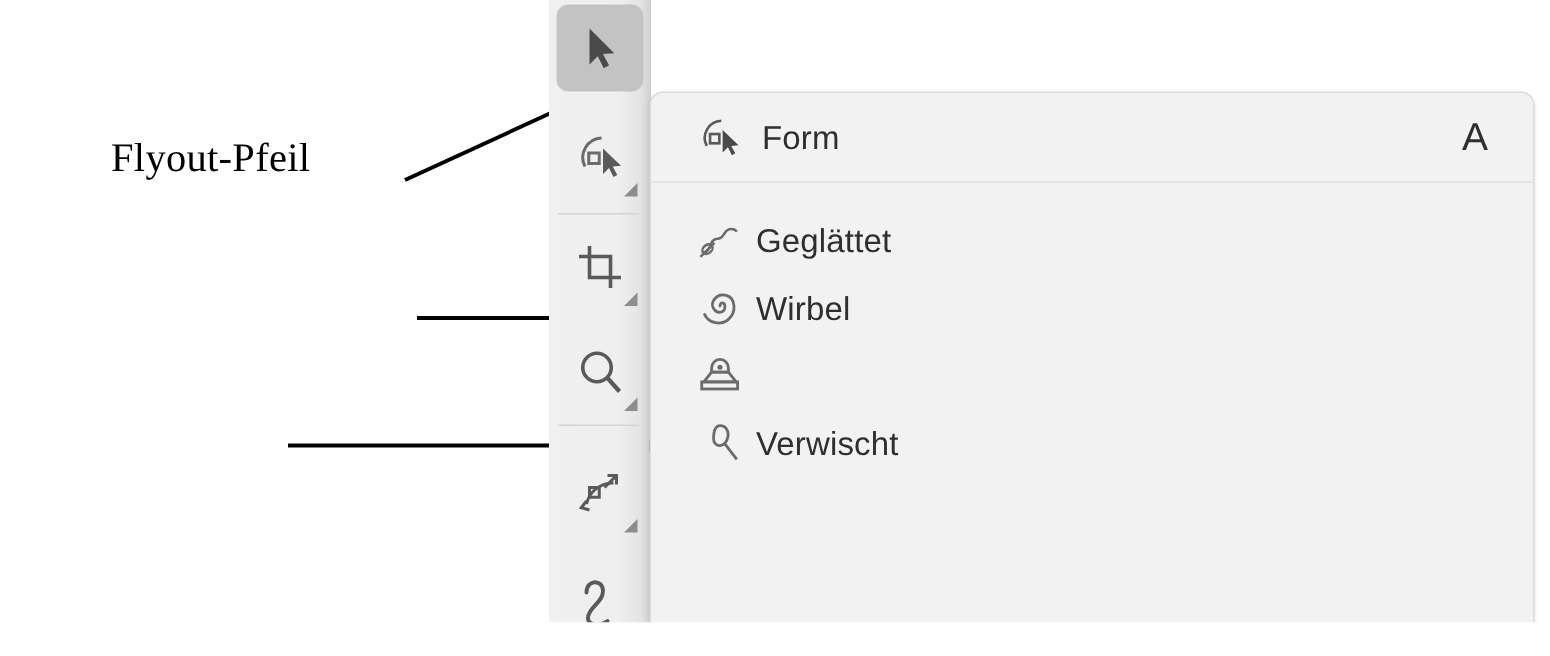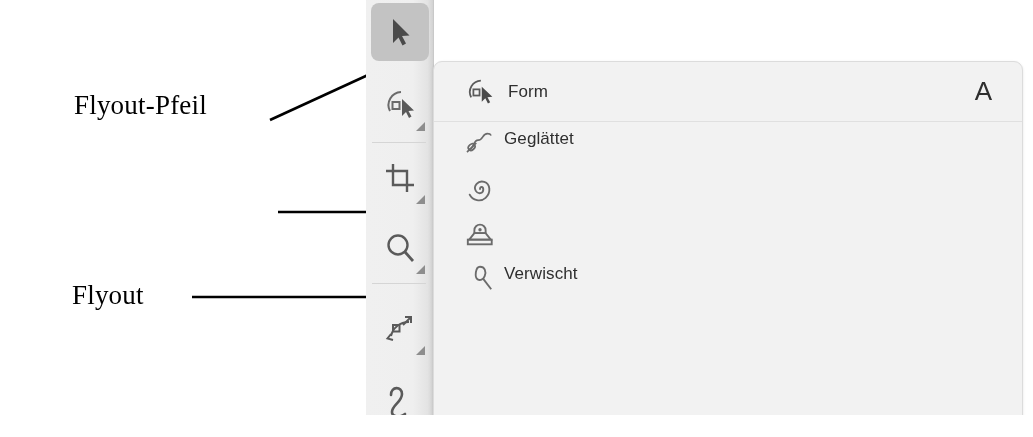--- a/index.html
+++ b/index.html
@@ -110,52 +110,51 @@
   }
   .mi-icon {
     width: 48px;
     min-width: 48px;
     display: flex;
     align-items: center;
     justify-content: center;
     margin-left: 22px;
   }
   .mi-label {
-    font-size: 17px;
+    font-size: 22px;
     color: #2f2f2f;
     white-space: nowrap;
     letter-spacing: 0.1px;
   }
   #flyout-header .mi-label { margin-left: 4px; }
   .mi-shortcut {
     position: absolute;
     right: 30px;
     font-size: 26px;
     color: #2f2f2f;
   }
   #menu-list {
     position: relative;
     padding-top: 7px;
   }
   .menu-item {
     display: flex;
-    align-items: flex-start;
+    align-items: flex-end;
     height: 45px;
   }
   svg { display: block; }
 </style>
 </head>
 <body>
 
 <div id="screen">
 
   <div class="annot-label" id="label-flyout-pfeil">Flyout-Pfeil</div>
 
 
-  <div class="annot-label" id="label-flyout">Flyout</div>
 
   <svg class="leader" viewBox="0 0 1033 437">
     <defs>
       <marker id="arrowhead" markerWidth="11" markerHeight="11" refX="1" refY="5" orient="auto" markerUnits="userSpaceOnUse">
         <path d="M0,0 L11,5 L0,10 z" fill="#000000"></path>
       </marker>
     </defs>
 
     <line x1="270" y1="120" x2="405" y2="58" stroke="#000000" stroke-width="2.6" marker-end="url(#arrowhead)"></line>
 
@@ -261,20 +260,21 @@
 
 
       <div class="menu-item">
         <div class="mi-icon">
           <svg width="30" height="30" viewBox="0 0 32 32">
             <path d="M16 16 C16 13, 19.5 13, 19.5 16.5 C19.5 21, 14 22, 11.5 18
                      C8.5 13, 14 6.5, 20.5 8.5 C27 10.5, 28 20, 22 25.5
                      C17 30, 8 28.5, 5 22" fill="none" stroke="#6b6b6b" stroke-width="2" stroke-linecap="round"></path>
           </svg>
         </div>
+        <span class="mi-label">Wirbel</span>
       </div>
 
       <div class="menu-item">
         <div class="mi-icon">
           <svg width="32" height="30" viewBox="0 0 34 32">
             <path d="M11 12 A6 6 0 0 1 23 12 L23 15 L11 15 Z" fill="none" stroke="#6b6b6b" stroke-width="2"></path>
             <circle cx="17" cy="11.5" r="1.8" fill="#6b6b6b"></circle>
             <path d="M11 15 L5.5 22 L28.5 22 L23 15 Z" fill="none" stroke="#6b6b6b" stroke-width="2"></path>
             <rect x="4" y="22" width="25.5" height="5" fill="none" stroke="#6b6b6b" stroke-width="2"></rect>
           </svg>

